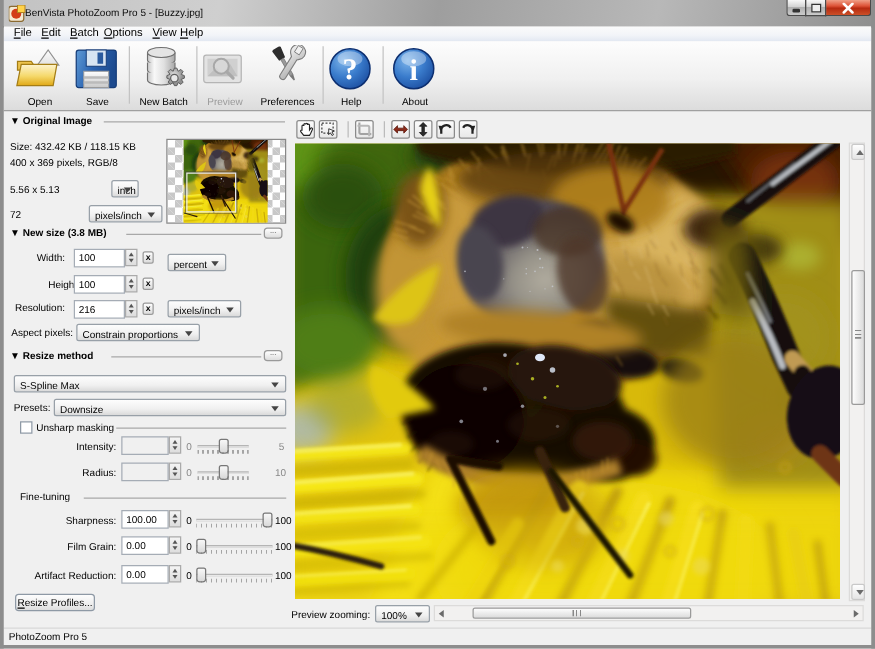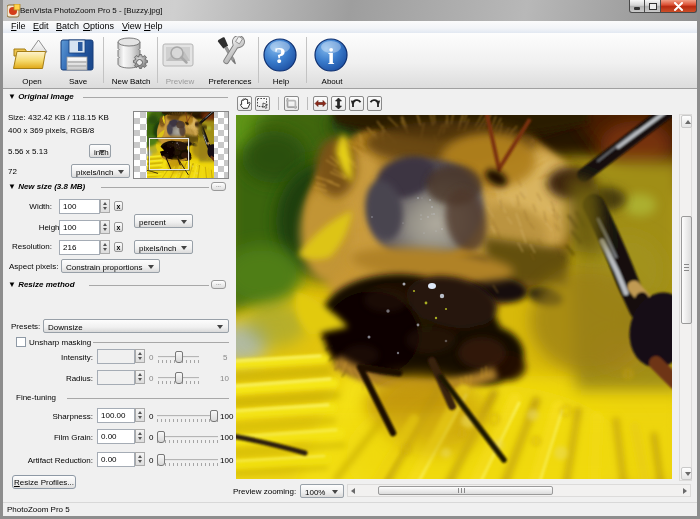--- a/index.html
+++ b/index.html
@@ -26,21 +26,21 @@
 
 
 #toolbar { left:3px; top:33px; width:694px; height:56px; background:linear-gradient(180deg,#fdfdfd,#f0f0f0 55%,#dcdcdc); border-bottom:1px solid #a0a0a0; }
 .tbtn { position:absolute; top:3px; width:46px; height:51px; text-align:center; }
 .tbtn svg { display:block; margin:0 auto; }
 .tlabel { font-size:8px; margin-top:3px; }
 .tsep { position:absolute; top:4px; width:1px; height:46px; background:#c3c3c3; }
 
 
 #panel { left:3px; top:90px; width:230px; height:412px; background:#f0f0f0; }
-.hdr { position:absolute; font-size:8px; font-weight:bold; white-space:nowrap;font-style:italic; }
+.hdr { position:absolute; font-size:8px; font-weight:bold; white-space:nowrap; }
 .hline { position:absolute; height:1px; background:#a8a8a8; }
 .lbl { position:absolute; font-size:8px; white-space:nowrap; }
 .rlbl { position:absolute; font-size:8px; white-space:nowrap; text-align:right; }
 .inp { position:absolute; background:#fff; border:1px solid #a5acb5; font-size:8px; padding:2px 0 0 3px; }
 .inp.dis { background:#f0f0f0; color:#888; }
 .spin { position:absolute; width:10px; height:14px; border:1px solid #aaa; background:linear-gradient(180deg,#f4f4f4,#ddd); }
 .spin:before { content:""; position:absolute; left:1.5px; top:2px; border-left:2.5px solid transparent; border-right:2.5px solid transparent; border-bottom:3px solid #555; }
 .spin:after { content:""; position:absolute; left:1.5px; bottom:2px; border-left:2.5px solid transparent; border-right:2.5px solid transparent; border-top:3px solid #555; }
 .xbtn { position:absolute; width:9px; height:10px; border:1px solid #999; border-radius:2px; background:linear-gradient(180deg,#fdfdfd,#dcdcdc); font-size:7px; font-weight:bold; text-align:center; line-height:9px; }
 .combo { position:absolute; height:14px; border:1px solid #98a0a8; border-radius:2px; background:linear-gradient(180deg,#fdfdfd,#f0f0f0 60%,#dadada); font-size:8px; padding:2.5px 0 0 4px; white-space:nowrap; }
@@ -253,36 +253,37 @@
   <div style="position:absolute;left:15px;top:26px;width:40px;height:32px;border:1px solid #e8e8e8;box-shadow:0 0 0 1px rgba(60,60,60,.5)"></div>
     </div>
 
   <div class="hdr" style="left:5px;top:92px">▼ New size (3.8 MB)</div>
   <div class="hline" style="left:98px;top:97px;width:108px"></div>
   <div class="dots" style="left:208px;top:92px">...</div>
   <div class="rlbl" style="left:0px;top:112px;width:49px">Width:</div>
   <div class="inp" style="left:56px;top:109px;width:41px;height:15px">100</div>
   <div class="spin" style="left:97px;top:109px"></div>
   <div class="xbtn" style="left:111px;top:111px">x</div>
-  <div class="combo" style="left:131px;top:124px;width:59px">percent</div>
+  <div class="combo" style="left:131px;top:113px;width:47px">percent</div>
   <div class="rlbl" style="left:12px;top:133px;width:49px">Height:</div>
   <div class="inp" style="left:56px;top:130px;width:41px;height:15px">100</div>
   <div class="spin" style="left:97px;top:130px"></div>
   <div class="xbtn" style="left:111px;top:132px">x</div>
   <div class="rlbl" style="left:0px;top:152px;width:49px">Resolution:</div>
   <div class="inp" style="left:56px;top:150px;width:41px;height:15px">216</div>
   <div class="spin" style="left:97px;top:150px"></div>
   <div class="xbtn" style="left:111px;top:152px">x</div>
   <div class="combo" style="left:131px;top:150px;width:59px">pixels/inch</div>
   <div class="lbl" style="left:6px;top:172px">Aspect pixels:</div>
   <div class="combo" style="left:58px;top:169px;width:99px">Constrain proportions</div>
 
   <div class="hdr" style="left:5px;top:190px">▼ Resize method</div>
   <div class="hline" style="left:86px;top:195px;width:120px"></div>
   <div class="dots" style="left:208px;top:190px">...</div>
+  <div class="combo" style="left:8px;top:210px;width:218px">S-Spline Max</div>
   <div class="lbl" style="left:8px;top:232px">Presets:</div>
   <div class="combo" style="left:40px;top:229px;width:186px">Downsize</div>
 
   <div class="chk" style="left:13px;top:247px"></div>
   <div class="lbl" style="left:26px;top:248px">Unsharp masking</div>
   <div class="hline" style="left:90px;top:252px;width:136px"></div>
   <div class="rlbl" style="left:0px;top:263px;width:90px">Intensity:</div>
   <div class="inp dis" style="left:94px;top:259px;width:38px;height:15px"></div>
   <div class="spin" style="left:132px;top:259px"></div>
   <div class="lbl" style="left:146px;top:263px;color:#888">0</div>

